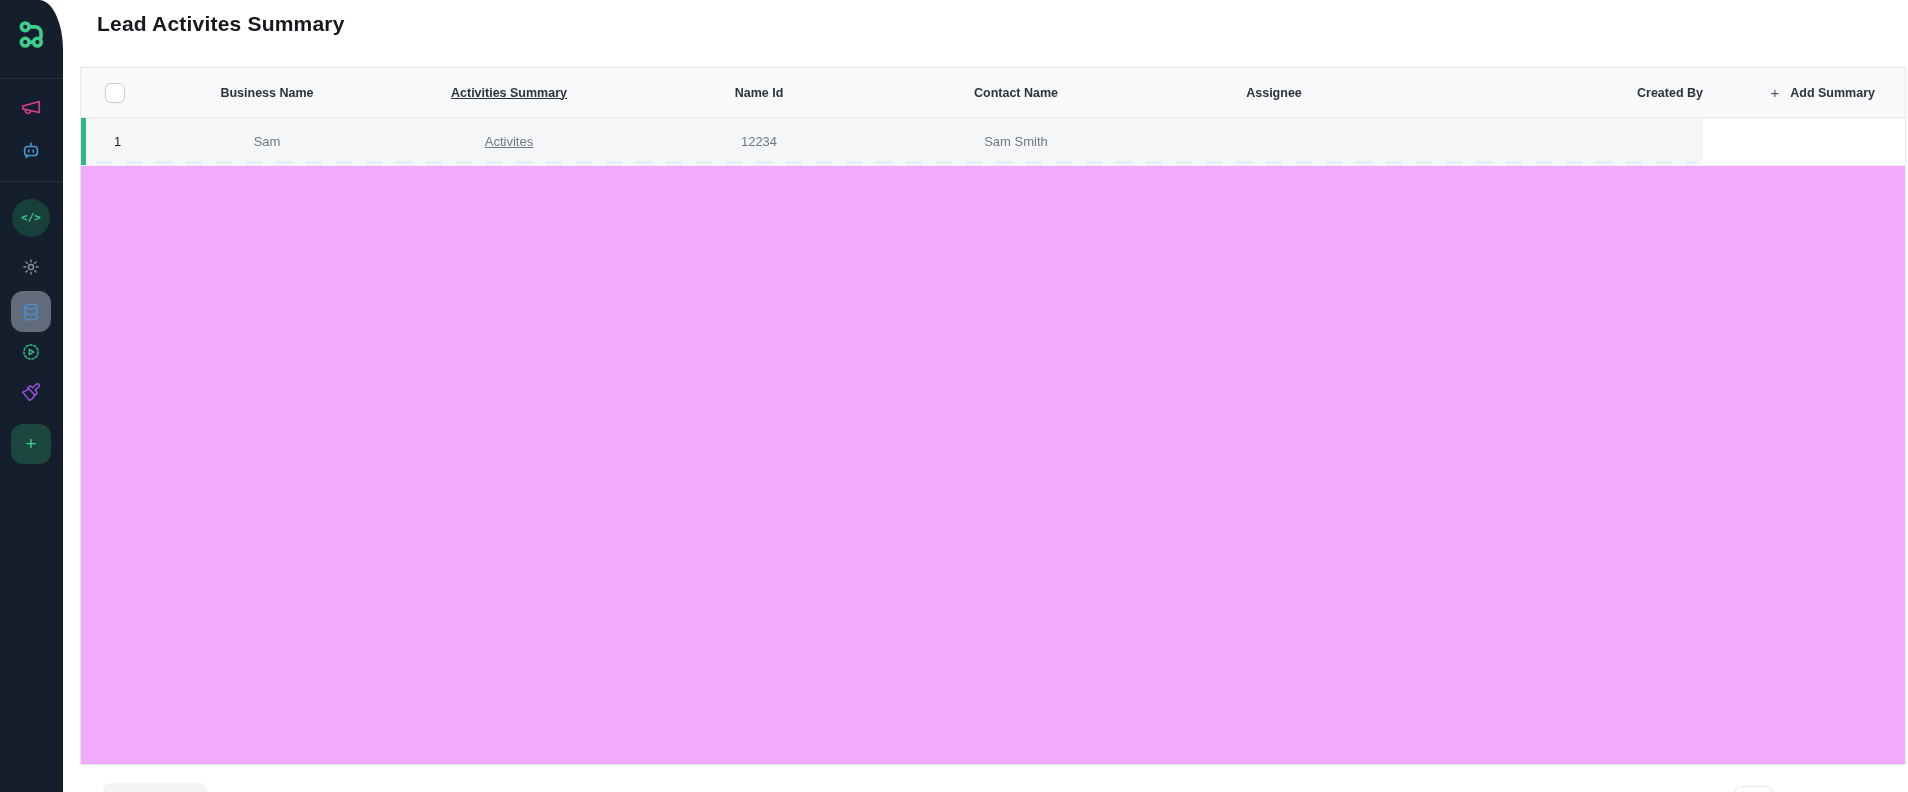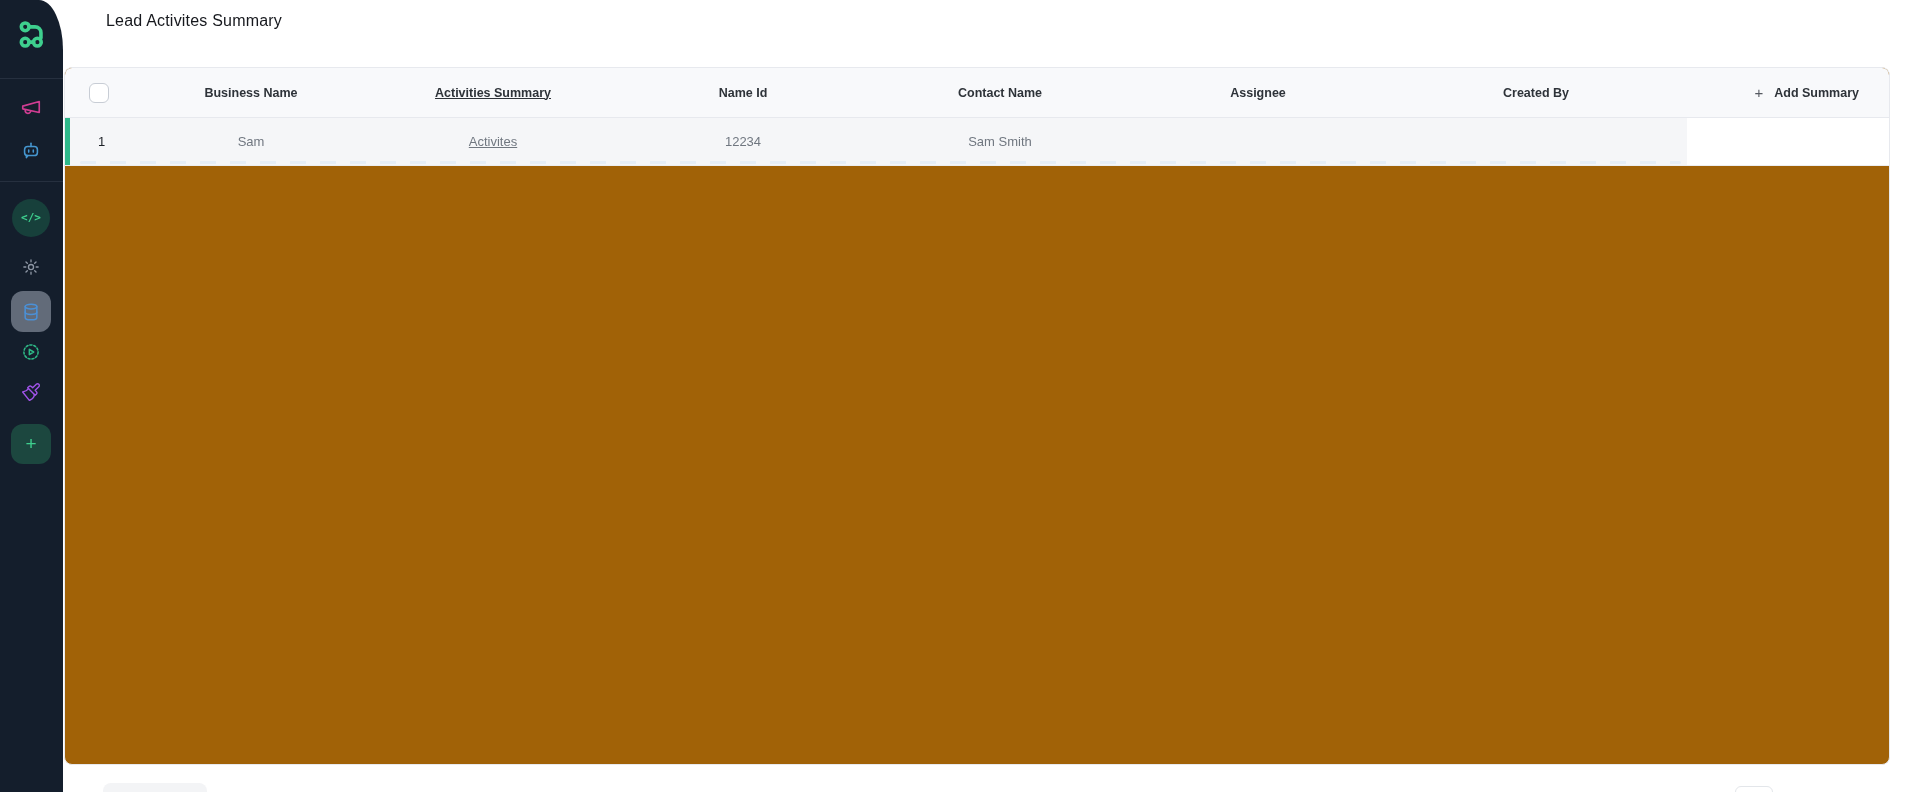--- a/index.html
+++ b/index.html
@@ -23,30 +23,30 @@
                  background:var(--pill_bg); color:var(--db_blue);
                  display:flex; align-items:center; justify-content:center; }
   .gearplay    { left:21px; top:342px; color:var(--teal); }
   .brush       { left:21px; top:382px; color:var(--purple); }
   .addbtn      { left:11px; top:424px; width:40px; height:40px; border-radius:12px;
                  background:var(--add_btn_bg); color:var(--brand_green);
                  font-size:19px; line-height:38px; text-align:center; font-weight:400; }
 
   
   .main { position:absolute; left:63px; top:0; right:0; bottom:0; background:var(--page_bg,#fff); }
-  .page-title { position:absolute; left:43px; top:12px; font-size:16px; font-weight:400;
+  .page-title { position:absolute; left:34px; top:12px; font-size:21px; font-weight:700;
                 color:var(--title_color); letter-spacing:.2px; }
 
-  .table { position:absolute; left:1px; top:67px; width:1826px; height:698px;
-           border:1px solid var(--border); border-radius:8px; background:#a16207; overflow:hidden; }
+  .table { position:absolute; left:17px; top:67px; width:1826px; height:698px;
+           border:1px solid var(--border); border-radius:0; background:#f0abfc; overflow:hidden; }
   .thead { display:flex; align-items:center; height:50px; background:var(--header_bg);
            border-bottom:1px solid var(--border); }
   .th { font-size:12.5px; font-weight:700; color:var(--header_text); text-align:center; flex:none; }
   .c0{width:68px;} .c1{width:236px;} .c2{width:248px;text-decoration:underline;} .c3{width:252px;}
-  .c4{width:262px;} .c5{width:254px;text-align:center;} .c6{width:302px;}
+  .c4{width:262px;} .c5{width:254px;text-align:center;} .c6{width:302px;text-align:right;}
   .c7{flex:1 1 auto; min-width:0;}
   .th.c0 { display:flex; align-items:center; justify-content:center; }
   .checkbox { width:20px; height:20px; border:1.5px solid #c8cdd5; border-radius:6px;
               background:#fff; display:inline-block; cursor:pointer; }
   .addcol { display:flex; align-items:center; justify-content:flex-end;
             padding-right:30px; gap:11px; cursor:pointer; }
   .addcol .plus { font-size:15px; font-weight:400; color:#555a61; line-height:1; }
 
   .trow { position:relative; height:48px; display:flex; background:#fff;
           border-bottom:1px solid #eceef1; cursor:pointer; }

